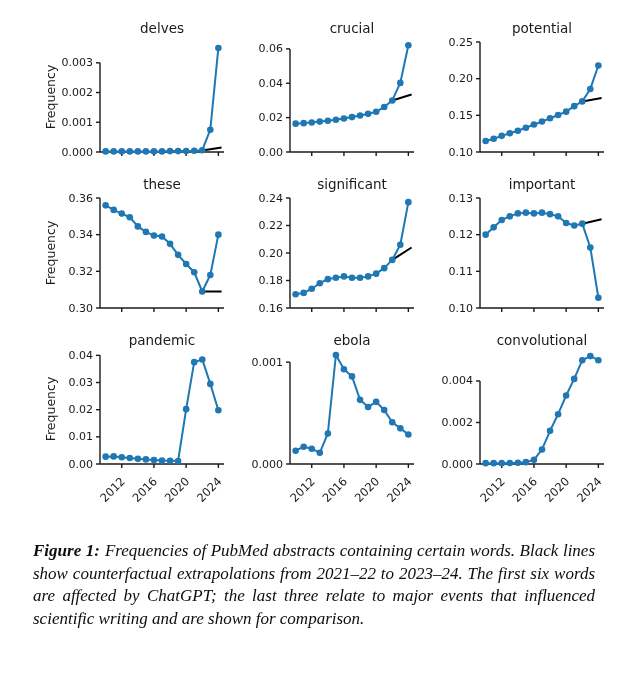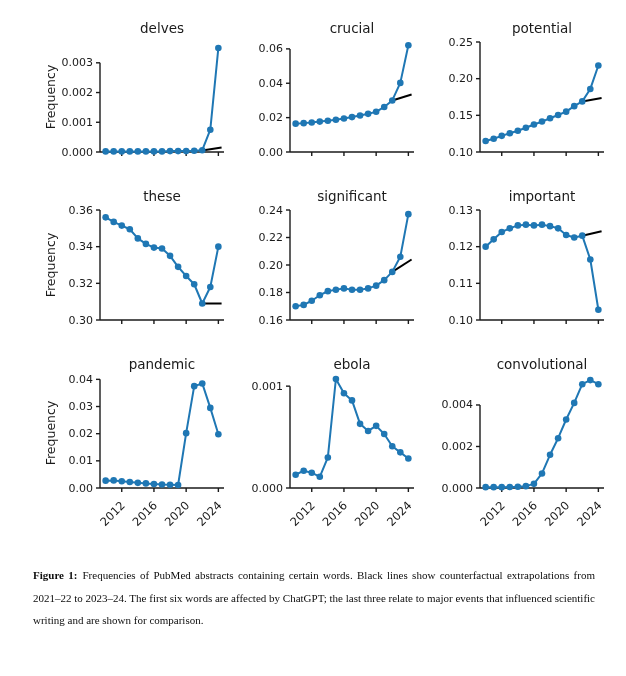--- a/index.html
+++ b/index.html
@@ -8,36 +8,37 @@
     background: #ffffff;
     font-family: "DejaVu Sans", "Liberation Sans", sans-serif;
     overflow: hidden;
   }
   .figure {
     padding: 18px 0 0 44px;
   }
   .grid {
     display: grid;
     grid-template-columns: repeat(3, 190px);
-    row-gap: 24px;
+    row-gap: 12px;
     align-items: start;
   }
   .cell { line-height: 0; }
   svg text {
     fill: #1a1a1a;
     font-family: "DejaVu Sans", "Liberation Sans", sans-serif;
   }
   .caption {
     width: 562px;
     margin: 26px 0 0 33px;
     font-family: "Liberation Serif", "DejaVu Serif", serif;
-    font-size: 11px;
+    font-size: 17px;
     line-height: 22.5px;
     color: #0d0d0d;
     text-align: justify;
+    font-style: italic;
   }
   .caption b { margin-right: 5px; }
 </style>
 </head>
 <body>
 
 <div class="figure">
   <div class="grid" id="subplot-grid">
       <div class="cell"><svg width="190" height="144">
           <text x="118" y="15" text-anchor="middle" font-size="13.5">delves</text>

